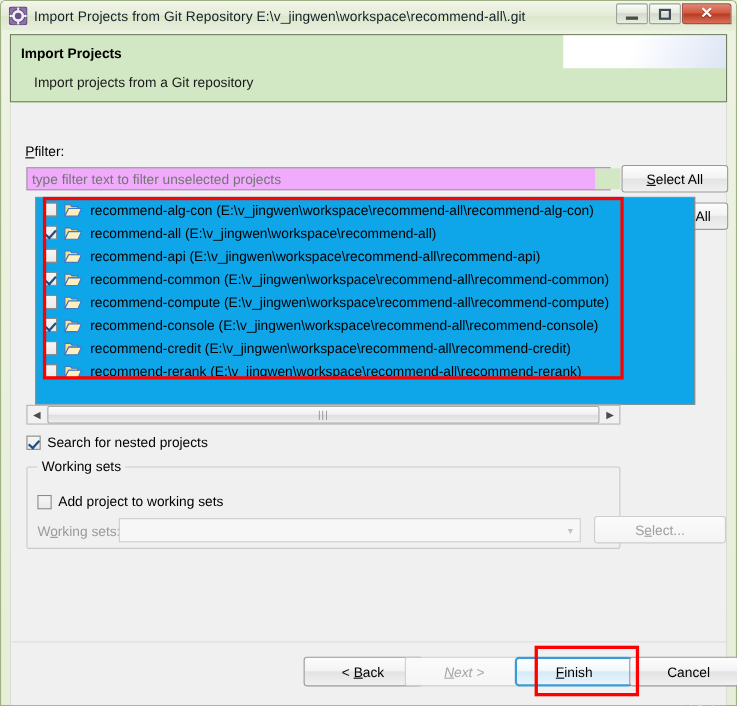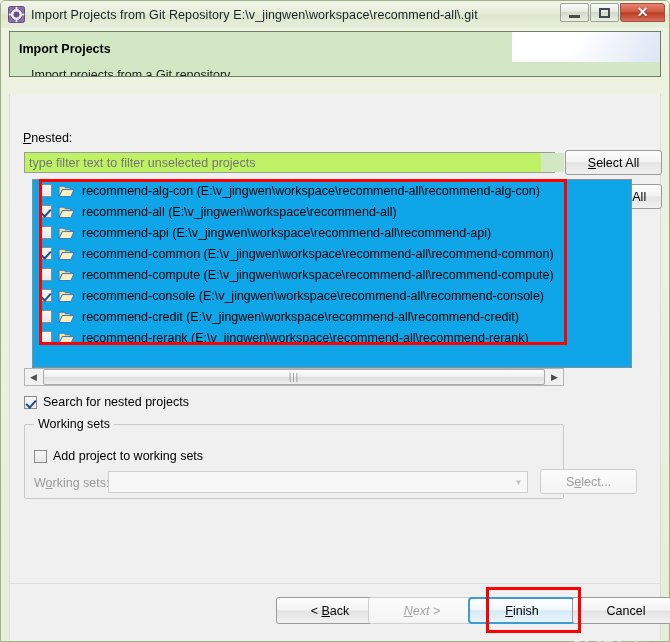--- a/index.html
+++ b/index.html
@@ -55,21 +55,21 @@
   }
   .glyph-min{width:11px;height:3px;background:#4a4f46;margin-top:7px;}
   .glyph-max{width:11px;height:10px;border:2px solid #3d4b55;box-sizing:border-box;}
   .glyph-close{
     color:#fff;font-size:14px;font-weight:bold;font-family:"Liberation Serif",serif;
     line-height:1;text-shadow:0 1px 1px rgba(0,0,0,.45);
   }
 
   
   #header{
-    position:absolute;left:8px;top:30px;right:8px;height:46px;
+    position:absolute;left:8px;top:30px;right:8px;height:62px;
     background:#d2e7c4;
     border:1px solid #6f7f63;
     box-sizing:border-box;
     overflow:hidden;
   }
   #header-banner{
     position:absolute;right:0;top:0;width:148px;height:30px;
     background:linear-gradient(115deg,#ffffff 0%,#ffffff 42%,#f3f6fc 62%,#dde5f4 100%);
   }
   #header-title{
@@ -92,21 +92,21 @@
   .lbl{font-size:12.5px;color:#000;}
   .uline{text-decoration:underline;}
 
   #projects-label{position:absolute;left:13px;top:37px;}
 
   
   #filter-input{
     position:absolute;left:14px;top:58px;width:531px;height:21px;
     box-sizing:border-box;
     border:1px solid #9a9a9a;
-    background:#bef264;
+    background:#f0abfc;
     font-family:"Liberation Sans", sans-serif;
     font-size:12.5px;color:#585858;
     padding:0 4px;
     outline:none;
   }
   #filter-badge{
     position:absolute;left:531px;top:59px;width:23px;height:19px;
     background:#d2e7c4;
   }
 
@@ -190,21 +190,21 @@
   #ws-combo{
     position:absolute;left:98px;top:377px;width:420px;height:22px;
     box-sizing:border-box;border:1px solid #cdcdcd;background:#f7f7f7;
     display:flex;align-items:center;justify-content:flex-end;
   }
   #ws-combo-arrow{
     width:17px;height:20px;display:flex;align-items:center;justify-content:center;
     color:#c0c0c0;font-size:8px;
   }
   #ws-select-btn{
-    position:absolute;left:530px;top:375px;width:97px;height:25px;box-sizing:border-box;
+    position:absolute;left:530px;top:375px;width:120px;height:25px;box-sizing:border-box;
     border:1px solid #cdcdcd;border-radius:3px;
     background:linear-gradient(to bottom,#fbfbfb 0%,#f4f4f4 100%);
     display:flex;align-items:center;justify-content:center;
     font-size:12.5px;color:#a0a0a0;
   }
 
   
   #footer{
     position:absolute;left:8px;right:8px;bottom:0;height:58px;
     background:#f0f0f0;
@@ -278,21 +278,21 @@
 
   <div id="header">
     <div id="header-banner"></div>
     <div id="header-title">Import Projects</div>
     <div id="header-desc">Import projects from a Git repository</div>
   </div>
 
   <div id="body">
 
     <div id="projects-label" class="lbl">
-      <span class="uline">P</span><span>nested:</span>
+      <span class="uline">P</span><span>filter:</span>
     </div>
 
     <input id="filter-input" type="text" placeholder="type filter text to filter unselected projects" style="">
     <div id="filter-badge"></div>
 
     <div class="sidebtn" id="select-all-btn">
       <span><span class="uline">S</span>elect All</span>
     </div>
     <div class="sidebtn" id="deselect-all-btn">
       <span><span class="uline">D</span>eselect All</span>

